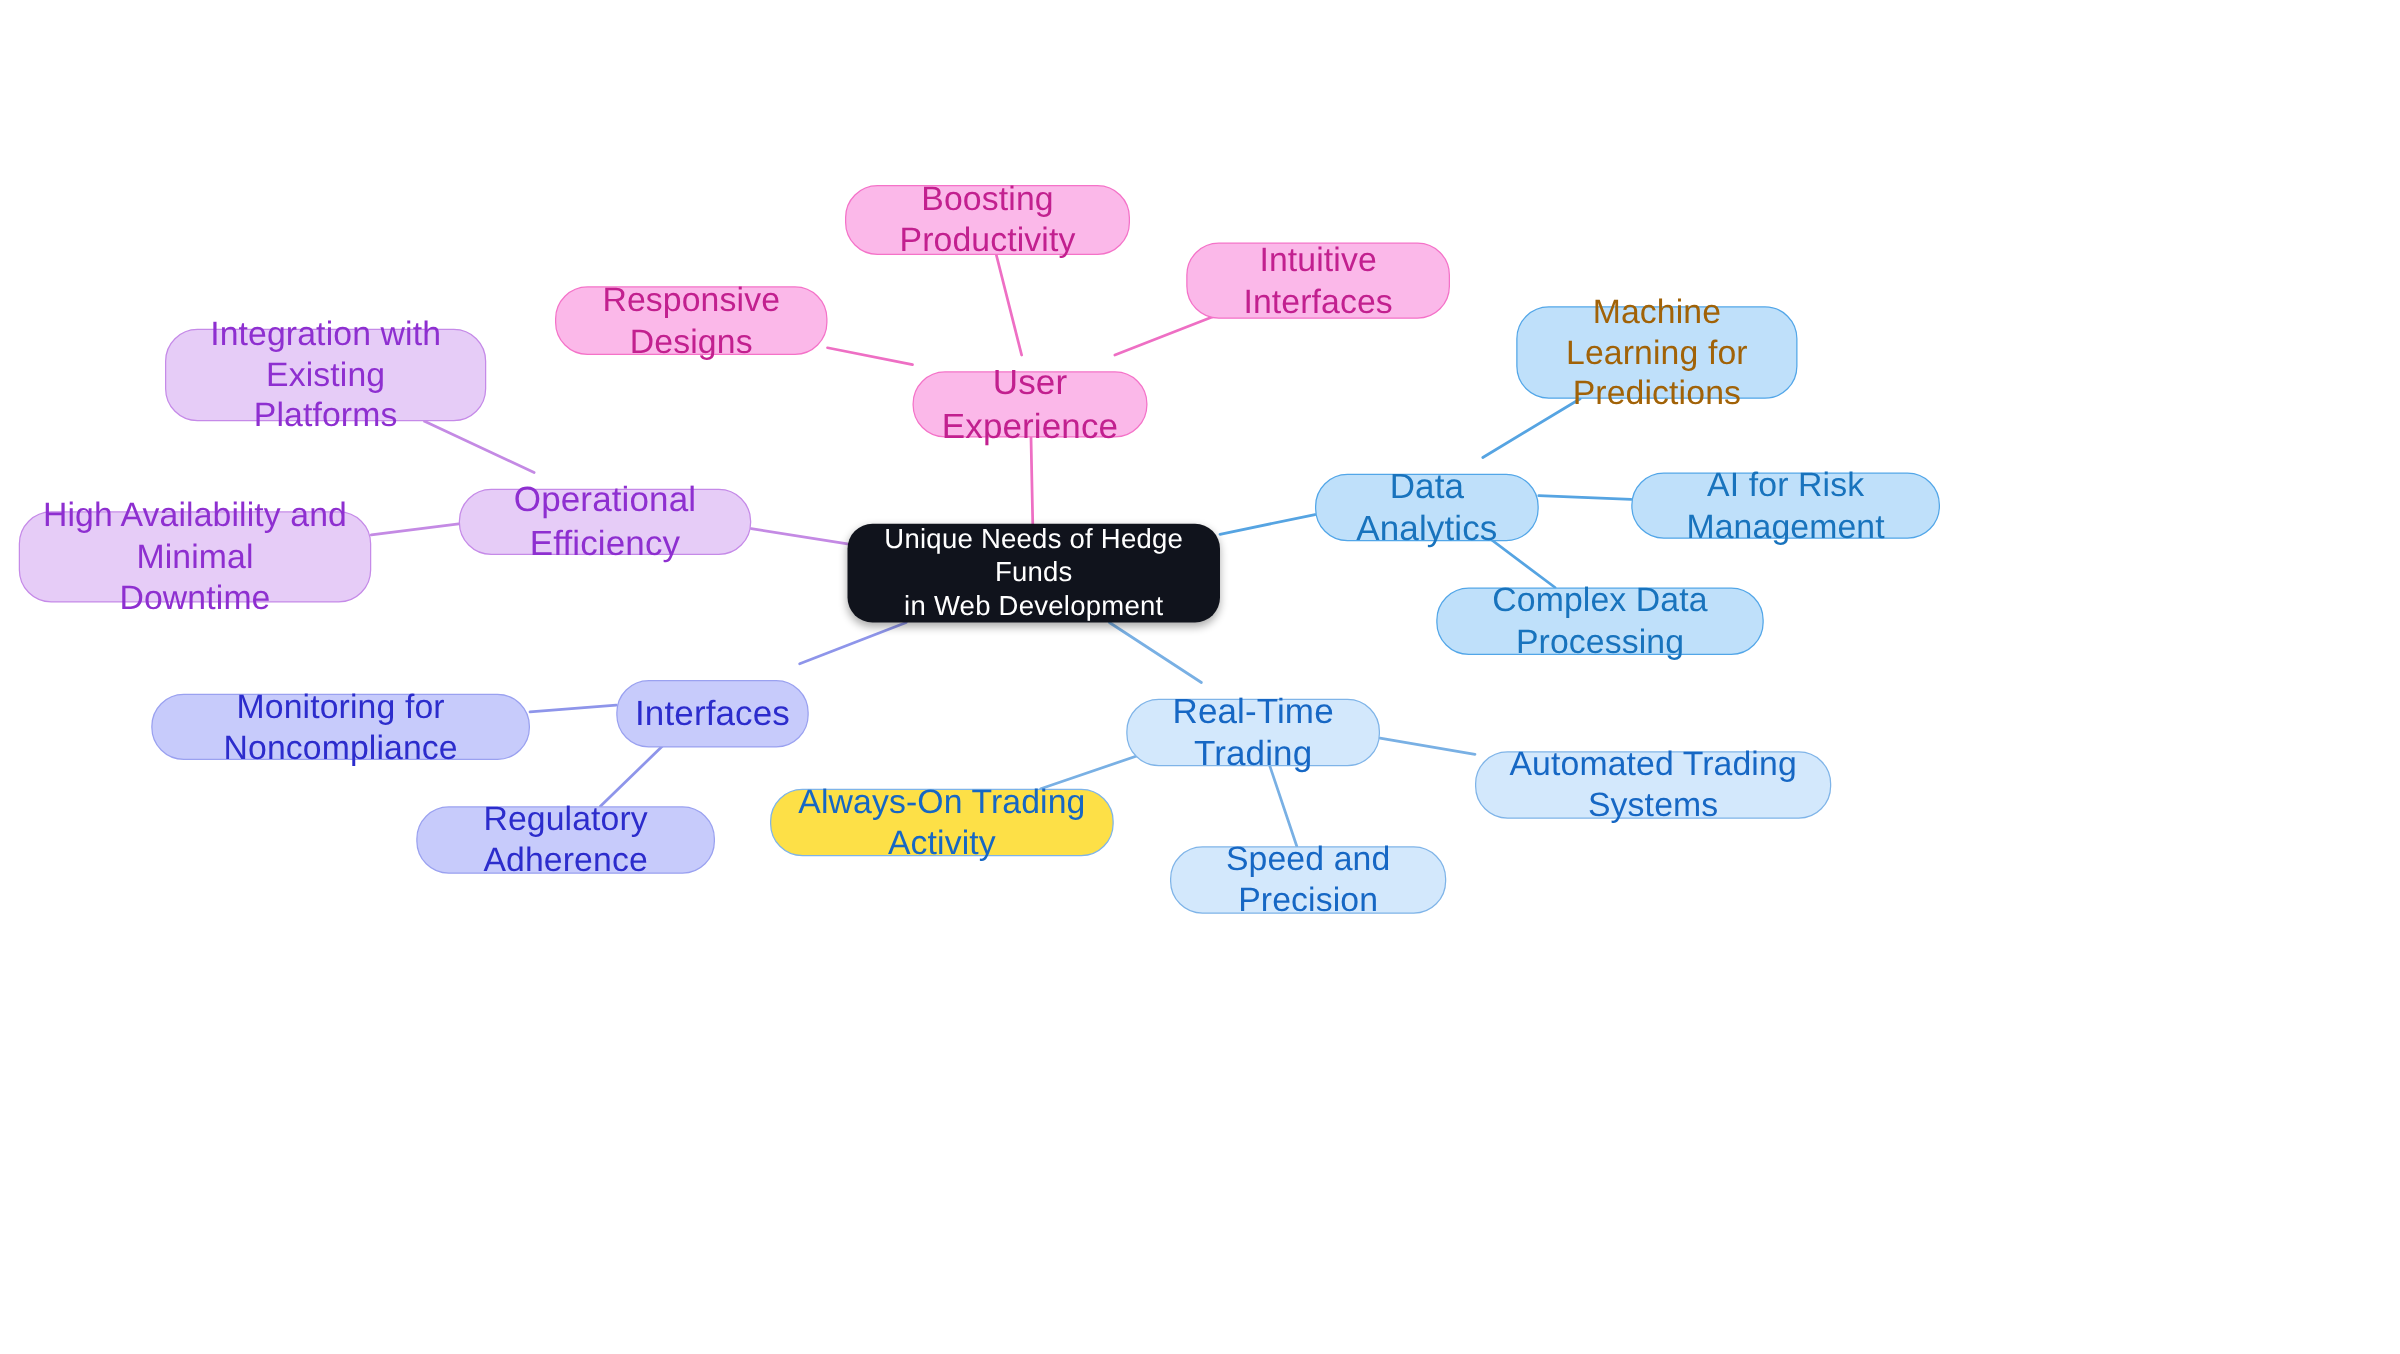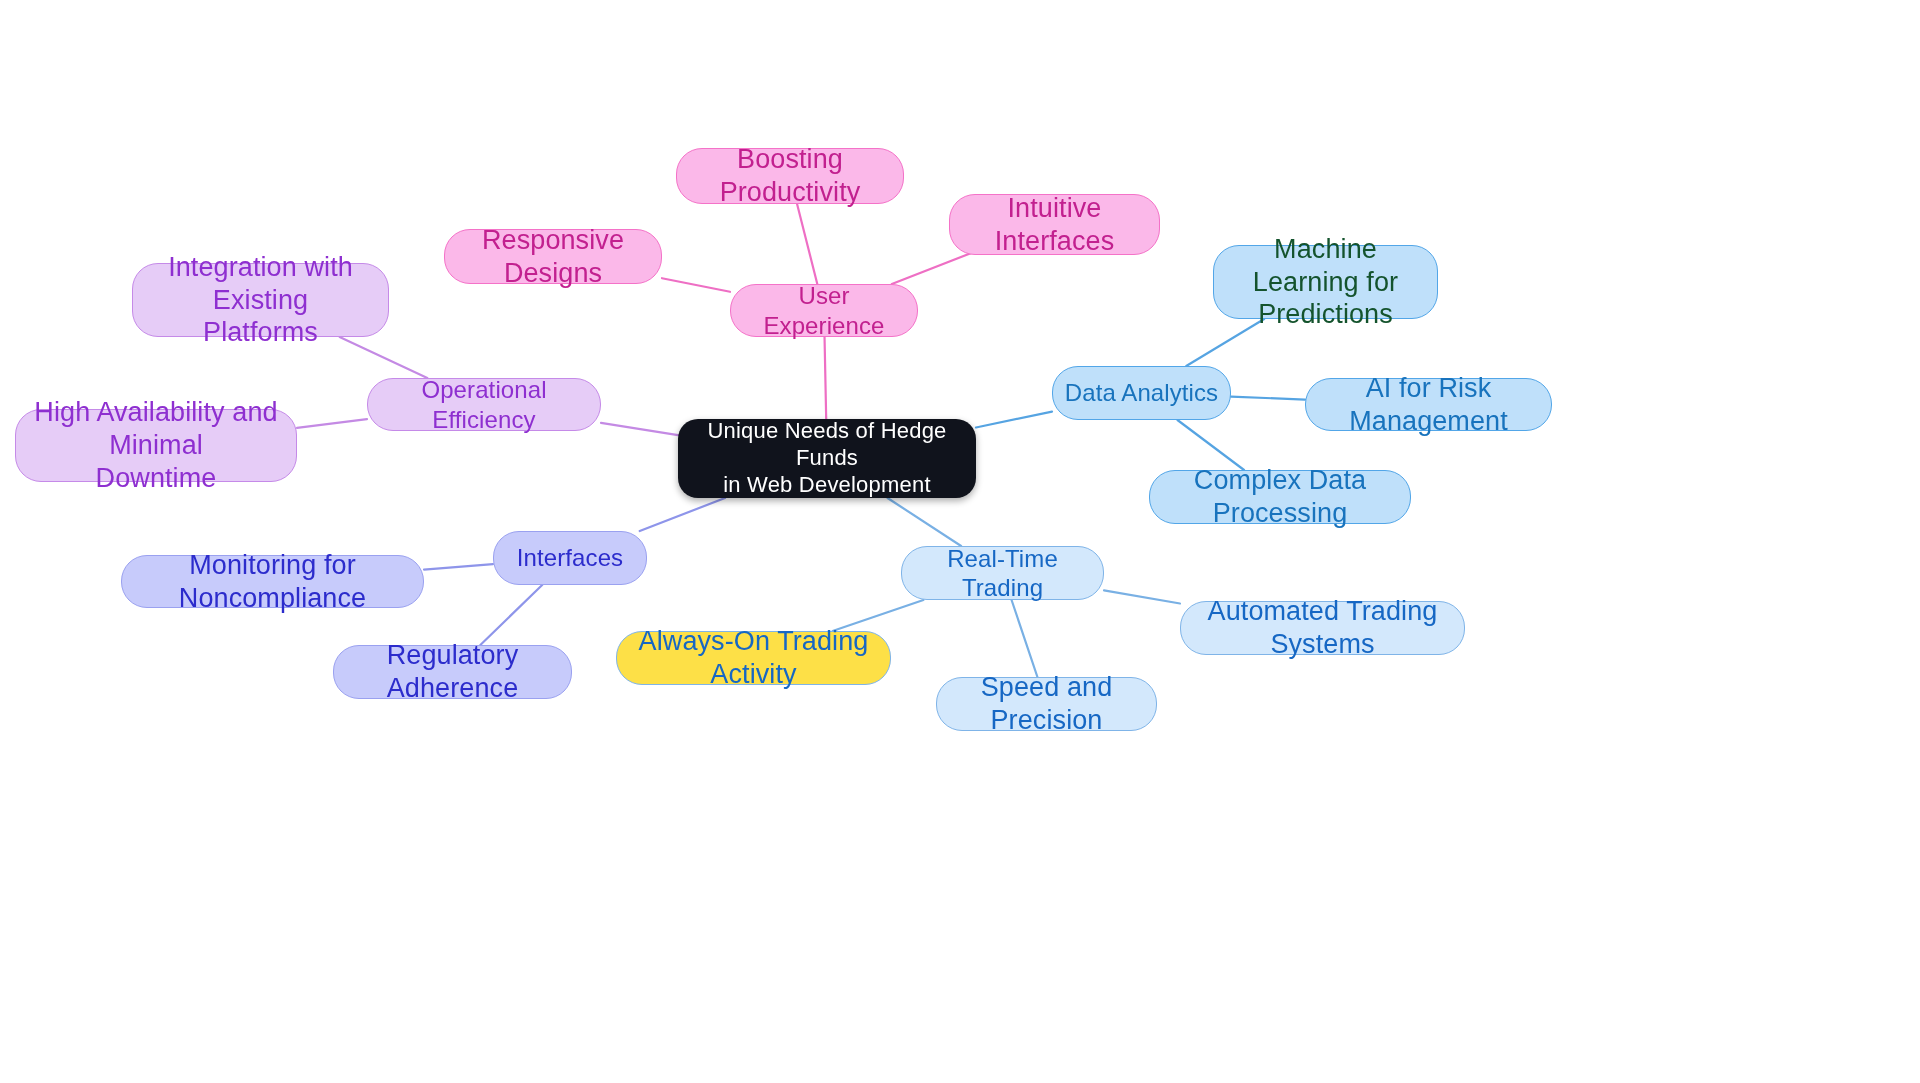--- a/index.html
+++ b/index.html
@@ -44,21 +44,21 @@
   }
   .node-central {
     border-radius: 20px;
     border-width: 0;
     color: #ffffff;
     background: #10131c;
     font-size: 22px;
     box-shadow: 0 3px 7px rgba(0,0,0,0.33);
     letter-spacing: 0.2px;
   }
-  .node-main { font-size: 24px; }
+  .node-main { font-size: 28px; margin-top: 13px; }
   .node-leaf { font-size: 27px; }
 </style>
 </head>
 <body>
 
 <div id="mindmap-root" style="background: rgb(255, 255, 255);">
   <svg id="edges-layer" viewBox="0 0 1920 1083">
       <path d="M 826.1993243243244 419 Q 825.3682432432433 378 824.5371621621622 337" stroke="#ee6fc4" stroke-width="2.2" fill="none" stroke-linecap="round"></path>
       <path d="M 817.3011152416357 284 Q 807.1895910780669 244 797.0780669144981 204" stroke="#ee6fc4" stroke-width="2.2" fill="none" stroke-linecap="round"></path>
       <path d="M 730 291.76937269372695 Q 696 284.99446494464945 662 278.21955719557195" stroke="#ee6fc4" stroke-width="2.2" fill="none" stroke-linecap="round"></path>
@@ -91,18 +91,18 @@
       <div class="node node-leaf" style="left: 15px; top: 409px; width: 282px; height: 73px; background: rgb(230, 204, 247); border-color: rgb(197, 138, 232); color: rgb(142, 47, 208);"><span>High Availability and Minimal
 Downtime</span></div>
       <div class="node node-main" style="left: 493px; top: 531px; width: 154px; height: 54px; background: rgb(199, 203, 251); border-color: rgb(154, 161, 240); color: rgb(44, 44, 204);"><span>Interfaces</span></div>
       <div class="node node-leaf" style="left: 121px; top: 555px; width: 303px; height: 53px; background: rgb(199, 203, 251); border-color: rgb(154, 161, 240); color: rgb(44, 44, 204);"><span>Monitoring for Noncompliance</span></div>
       <div class="node node-leaf" style="left: 333px; top: 645px; width: 239px; height: 54px; background: rgb(199, 203, 251); border-color: rgb(154, 161, 240); color: rgb(44, 44, 204);"><span>Regulatory Adherence</span></div>
       <div class="node node-main" style="left: 901px; top: 546px; width: 203px; height: 54px; background: rgb(211, 232, 252); border-color: rgb(127, 180, 232); color: rgb(22, 103, 196);"><span>Real-Time Trading</span></div>
       <div class="node node-leaf" style="left: 616px; top: 631px; width: 275px; height: 54px; background: #fde047; border-color: rgb(127, 180, 232); color: rgb(22, 103, 196);"><span>Always-On Trading Activity</span></div>
       <div class="node node-leaf" style="left: 936px; top: 677px; width: 221px; height: 54px; background: rgb(211, 232, 252); border-color: rgb(127, 180, 232); color: rgb(22, 103, 196);"><span>Speed and Precision</span></div>
       <div class="node node-leaf" style="left: 1180px; top: 601px; width: 285px; height: 54px; background: rgb(211, 232, 252); border-color: rgb(127, 180, 232); color: rgb(22, 103, 196);"><span>Automated Trading Systems</span></div>
       <div class="node node-main" style="left: 1052px; top: 366px; width: 179px; height: 54px; background: rgb(191, 224, 250); border-color: rgb(82, 166, 232); color: rgb(24, 115, 189);"><span>Data Analytics</span></div>
-      <div class="node node-leaf" style="left: 1213px; top: 245px; width: 225px; height: 74px; background: rgb(191, 224, 250); border-color: rgb(82, 166, 232); color: #14532d;"><span>Machine Learning for
+      <div class="node node-leaf" style="left: 1213px; top: 245px; width: 225px; height: 74px; background: rgb(191, 224, 250); border-color: rgb(82, 166, 232); color: #a16207;"><span>Machine Learning for
 Predictions</span></div>
       <div class="node node-leaf" style="left: 1305px; top: 378px; width: 247px; height: 53px; background: rgb(191, 224, 250); border-color: rgb(82, 166, 232); color: rgb(24, 115, 189);"><span>AI for Risk Management</span></div>
       <div class="node node-leaf" style="left: 1149px; top: 470px; width: 262px; height: 54px; background: rgb(191, 224, 250); border-color: rgb(82, 166, 232); color: rgb(24, 115, 189);"><span>Complex Data Processing</span></div>
     </div>
 </div>
 
 </body></html>

